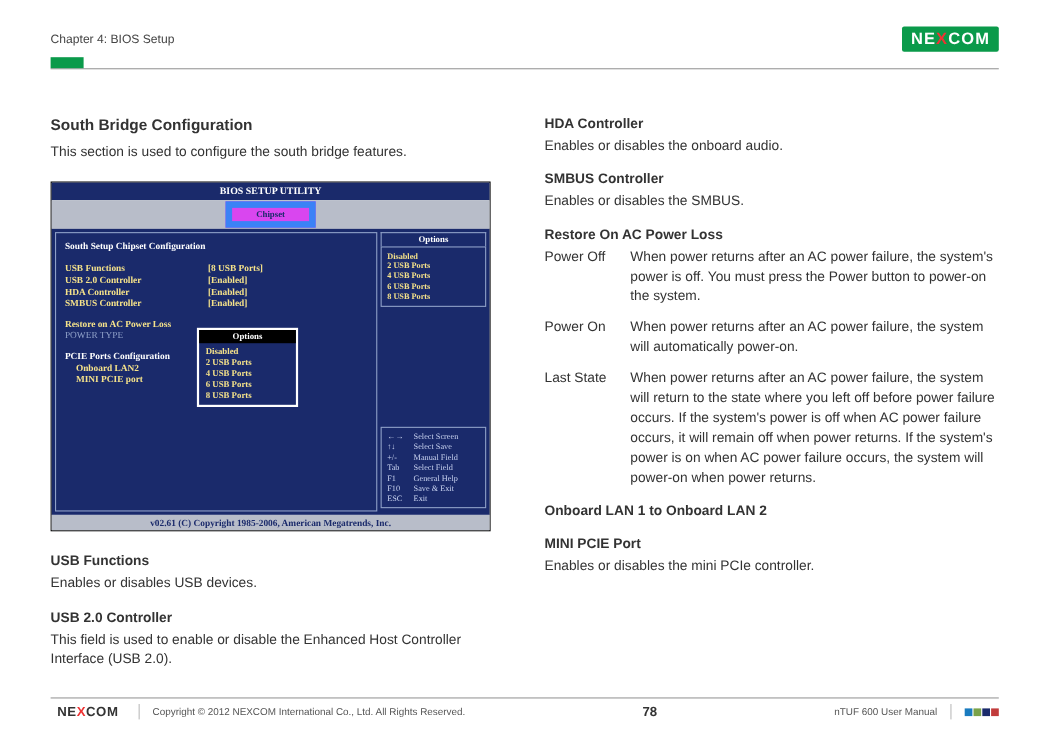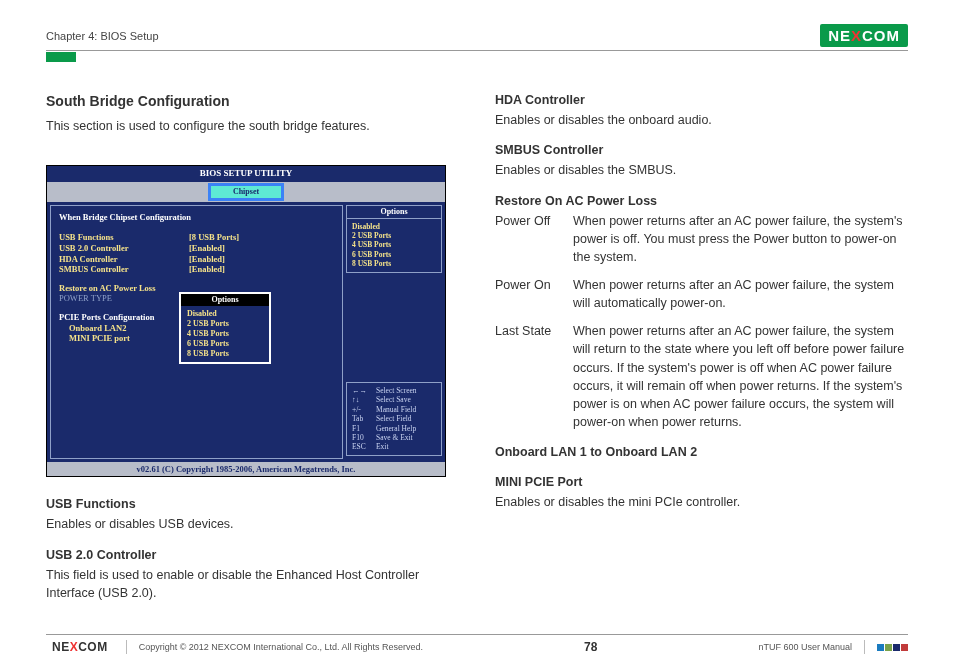--- a/index.html
+++ b/index.html
@@ -13,21 +13,21 @@
     position: relative;
   }
   .page {
     padding: 24px 46px 0 46px;
   }
   .header {
     display: flex;
     justify-content: space-between;
     align-items: center;
     border-bottom: 1px solid #999;
-    padding-bottom: 3px;
+    padding-bottom: 15px;
     margin-bottom: 4px;
   }
   .header-title { font-size: 11px; color: #444; }
   .logo {
     background: #0a9a4a;
     color: #fff;
     font-weight: bold;
     font-size: 15px;
     letter-spacing: 1px;
     padding: 3px 8px;
@@ -50,21 +50,21 @@
   h2 { font-size: 14px; font-weight: bold; margin-bottom: 6px; }
   .sub { font-size: 12.5px; font-weight: bold; margin-top: 12px; margin-bottom: 2px; }
   p { margin-bottom: 6px; }
   .defrow { display: flex; margin-bottom: 10px; }
   .defterm { width: 78px; flex-shrink: 0; }
   .defdesc { flex: 1; }
 
   
   .bios {
     border: 1px solid #000;
-    margin-top: 30px;
+    margin-top: 18px;
     margin-bottom: 18px;
     font-family: "Times New Roman", serif;
     font-size: 8.5px;
     line-height: 1.25;
     width: 400px;
   }
   .bios-title {
     background: #1a2a6b;
     color: #fff;
     text-align: center;
@@ -72,25 +72,25 @@
     padding: 2px 0;
     font-size: 9px;
   }
   .bios-tabbar {
     background: #b8bdc9;
     display: flex;
     justify-content: center;
     padding: 1px 0;
   }
   .bios-tab {
-    background: #5eead4;
+    background: #d946ef;
     color: #1a2a6b;
     font-weight: bold;
     padding: 1px 22px;
-    border: 3px solid #3b82f6;
+    border: 6px solid #3b82f6;
     font-size: 8px;
   }
   .bios-body {
     display: flex;
     background: #1a2a6b;
     color: #fff;
     min-height: 260px;
     position: relative;
   }
   .bios-main {
@@ -196,21 +196,21 @@
       <h2>South Bridge Configuration</h2>
       <p>This section is used to configure the south bridge features.</p>
 
       <div class="bios">
         <div class="bios-title">BIOS SETUP UTILITY</div>
         <div class="bios-tabbar">
           <div class="bios-tab">Chipset</div>
         </div>
         <div class="bios-body">
           <div class="bios-main">
-            <div class="bios-section-title">When Bridge Chipset Configuration</div>
+            <div class="bios-section-title">South Setup Chipset Configuration</div>
             <div style="height:6px"></div>
             <div class="bios-kvl">
                 <div class="bios-k yellow">USB Functions</div>
                 <div class="bios-v yellow">[8 USB Ports]</div>
               </div>
             <div class="bios-kvl">
                 <div class="bios-k yellow">USB 2.0 Controller</div>
                 <div class="bios-v yellow">[Enabled]</div>
               </div>
             <div class="bios-kvl">

